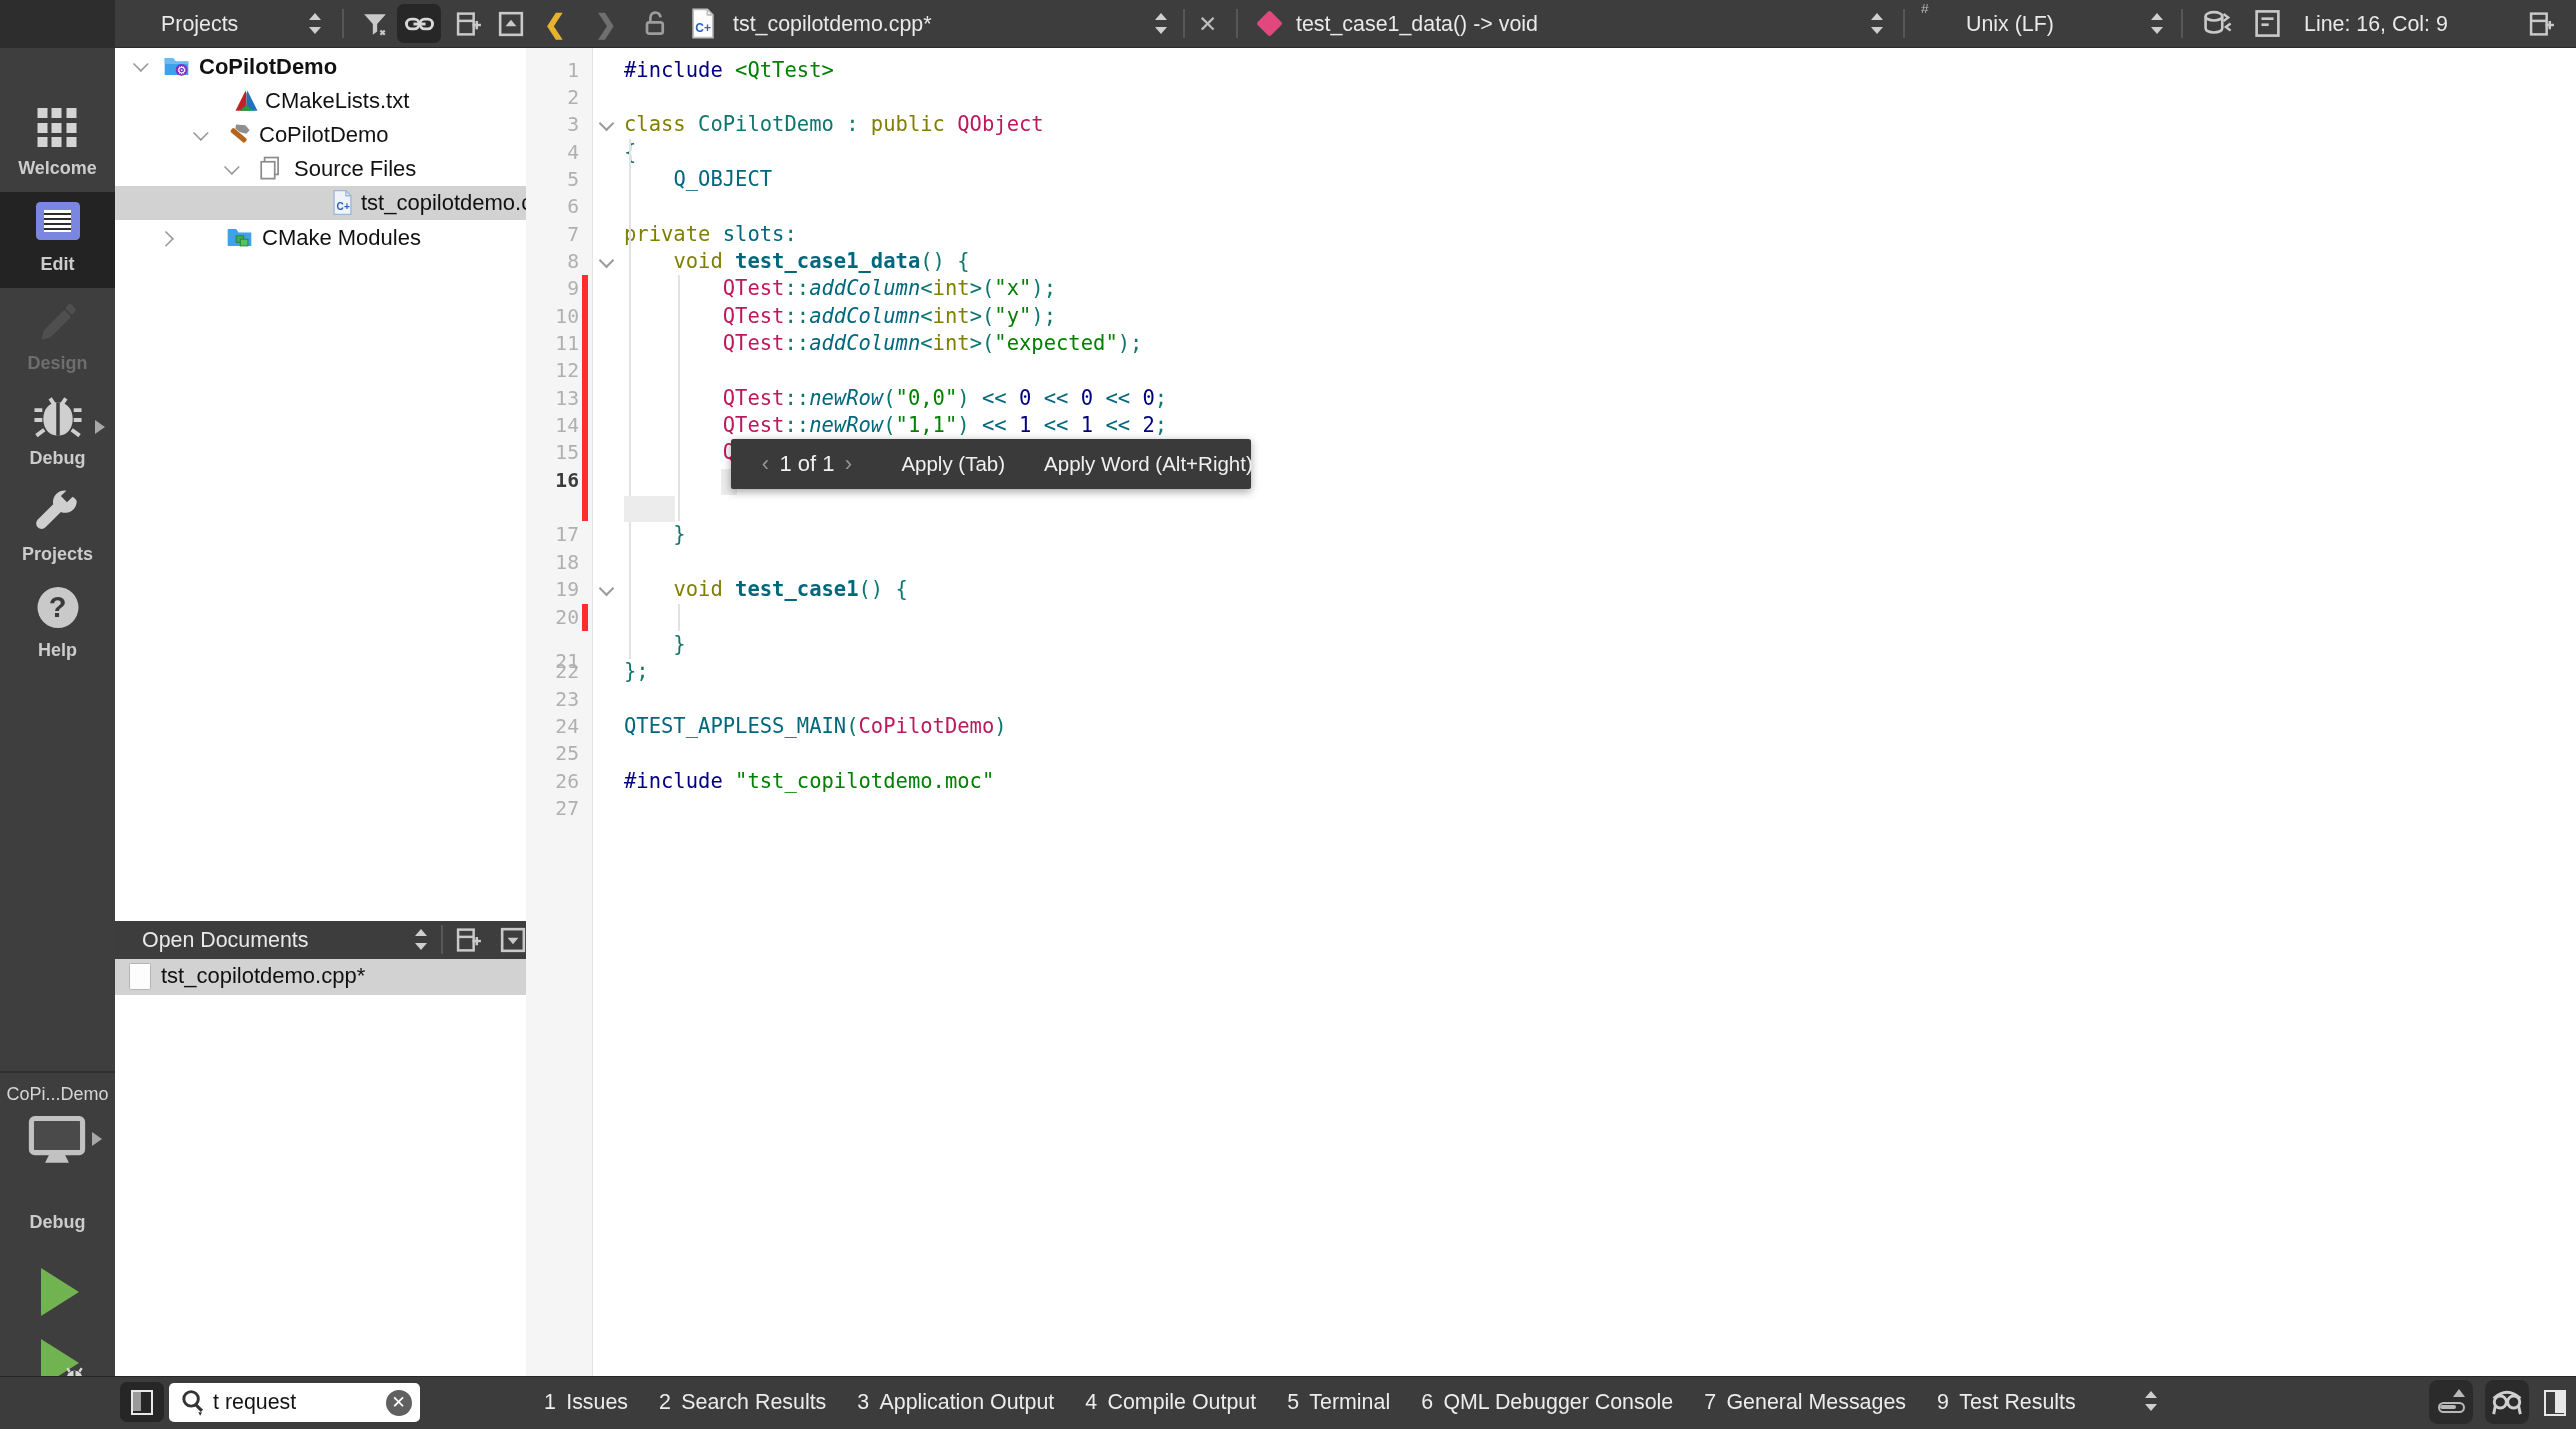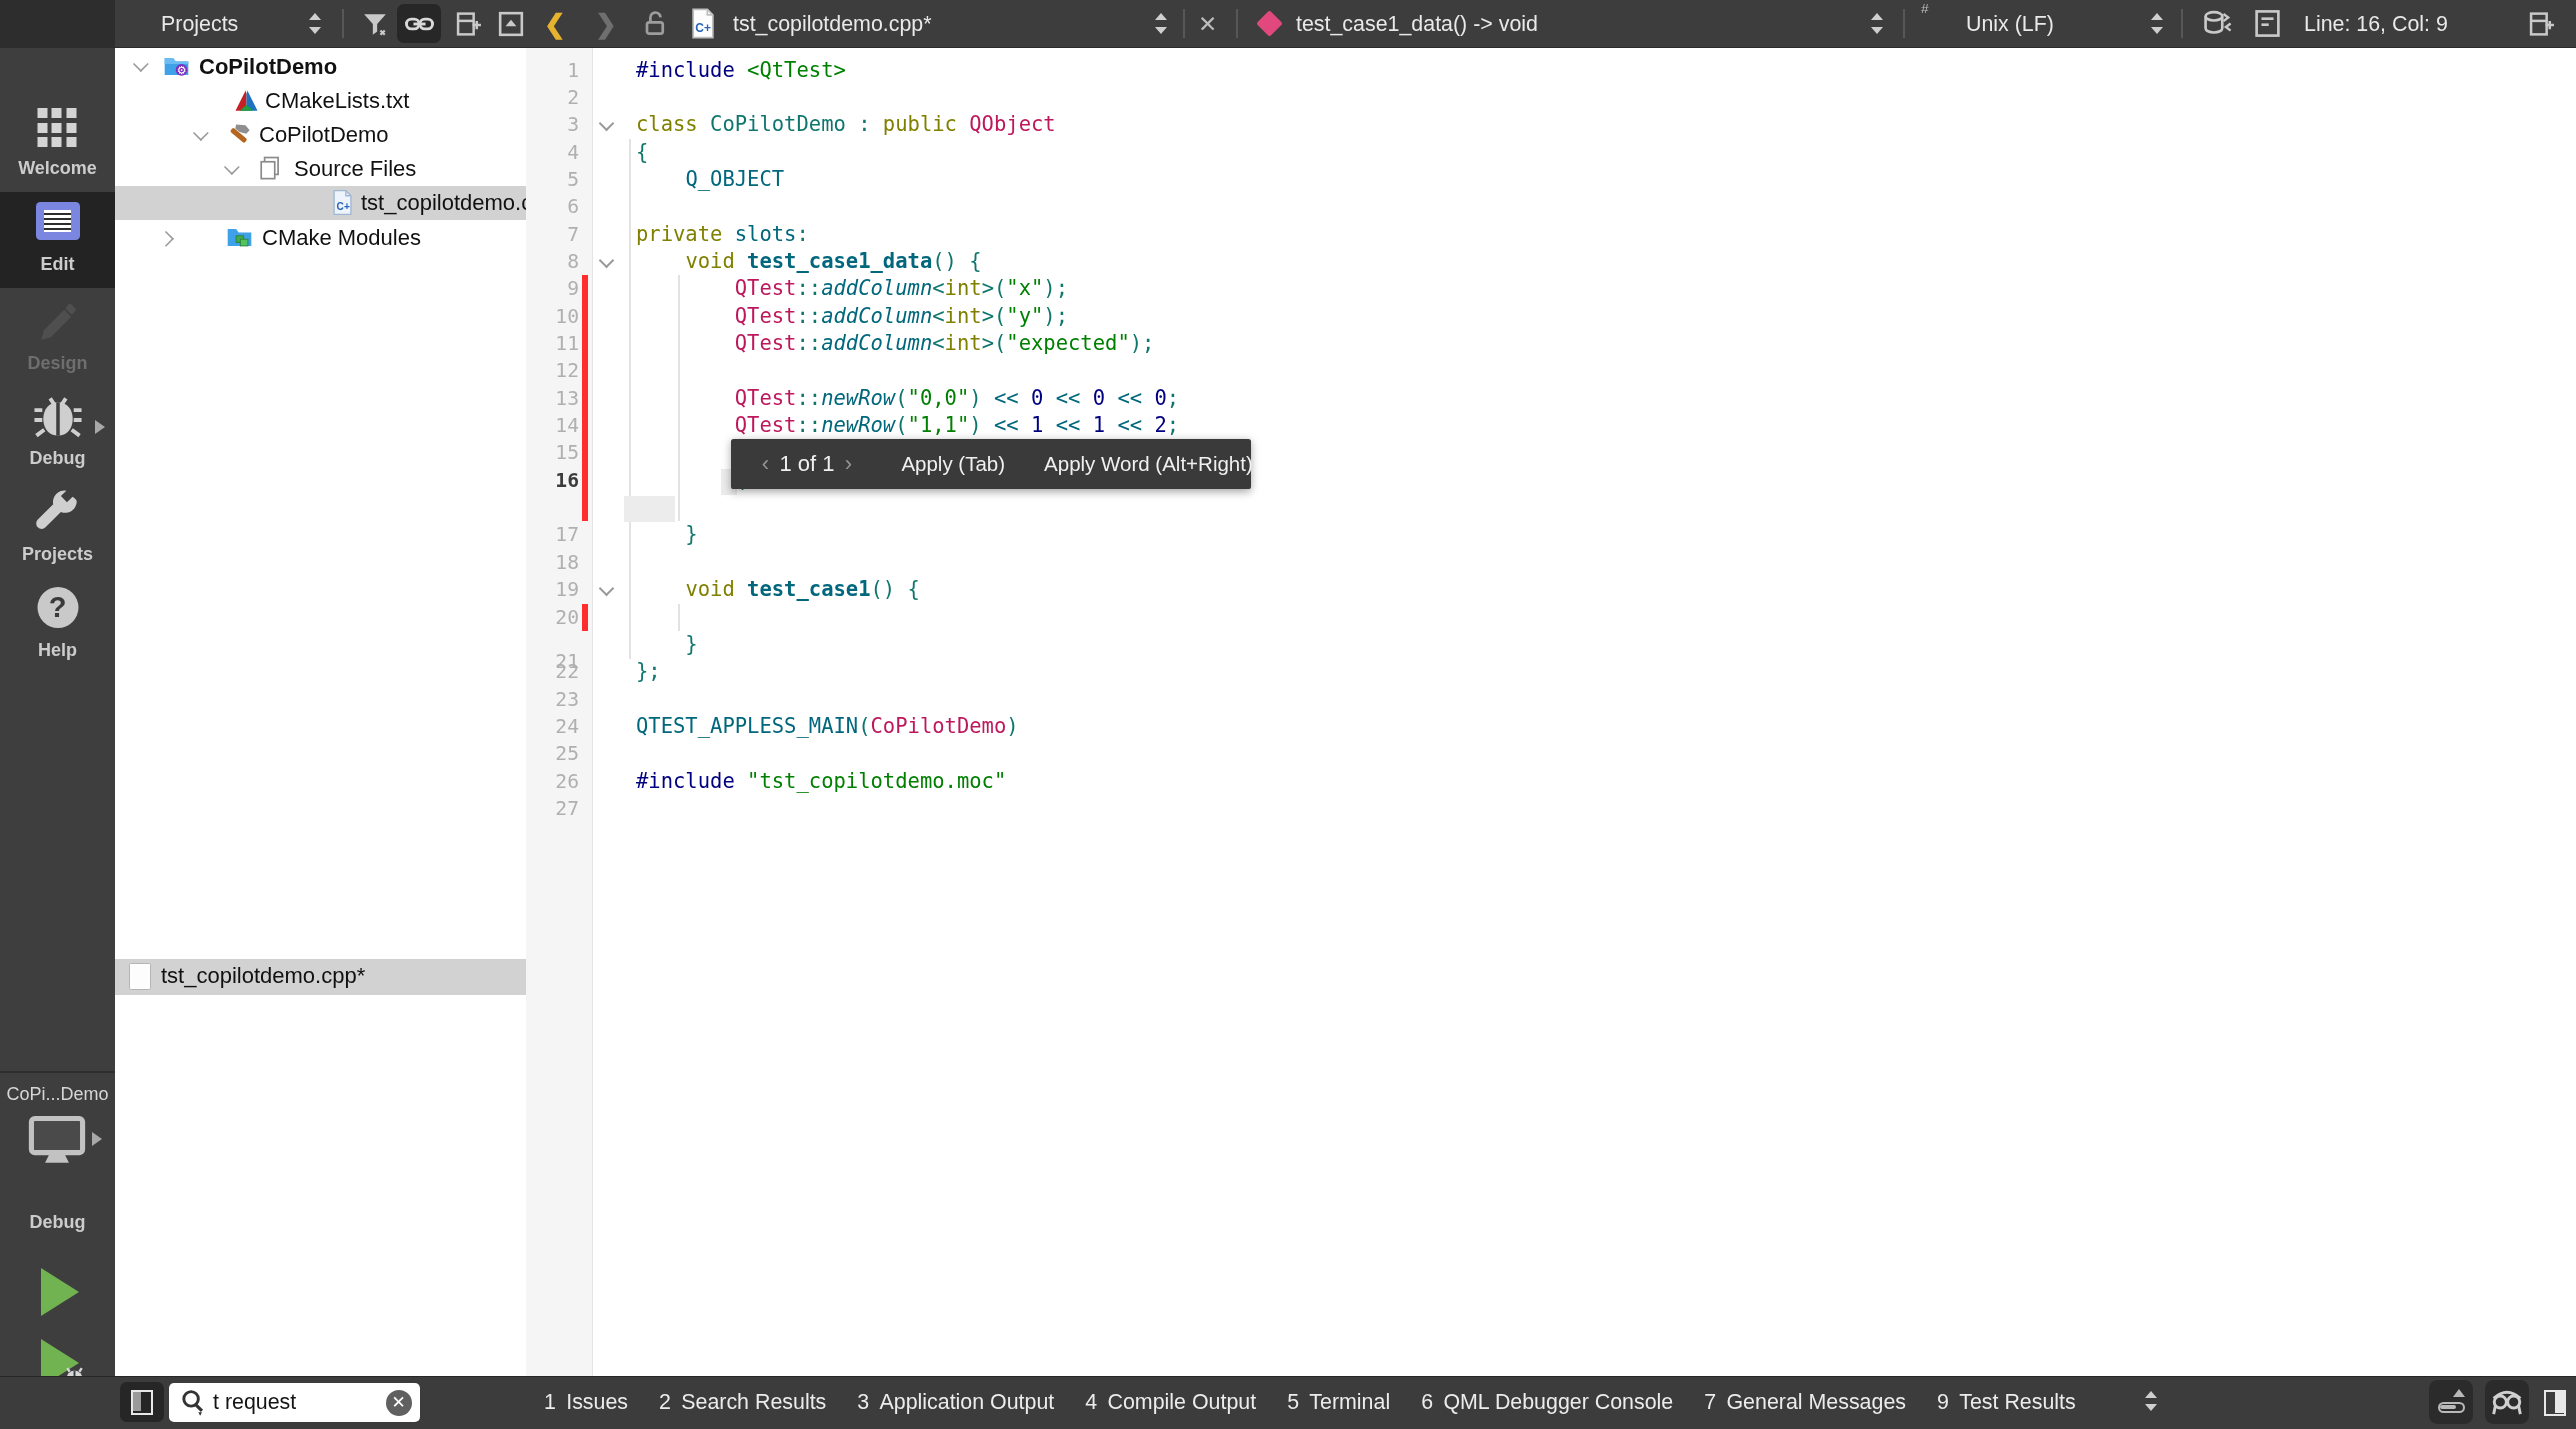--- a/index.html
+++ b/index.html
@@ -63,21 +63,21 @@
   #odrest { left:115px; top:995px; width:412px; height:381px; background:#ffffff; }
   .pagewhite { width:22px; height:27px; background:#fdfdfd; border:1.7px solid #b5b5b5; border-radius:1.7px; }
   
   #editor { left:526px; top:48px; width:2050px; height:1328px; background:#ffffff; }
   #gutter { position:absolute; left:0; top:0; width:67px; height:1328px; background:#f5f5f5; border-right:1.7px solid #e4e4e4; }
   .lnum { position:absolute; left:0; width:53px; text-align:right; font-family:"DejaVu Sans Mono", monospace;
           font-size:19.7px; line-height:27px; color:#b0b0b0; }
   .lnum.cur { color:#3c3c3c; font-weight:bold; }
   .redbar { position:absolute; left:56px; width:6px; background:#ff2d2d; }
   .foldchev { position:absolute; left:75px; width:11px; height:11px; border-right:2.6px solid #9a9a9a; border-bottom:2.6px solid #9a9a9a; transform:rotate(45deg); }
-  .cline { position:absolute; left:98px; white-space:pre; font-family:"DejaVu Sans Mono", monospace; font-size:20.5px; line-height:27px; color:#000;margin-left:12px; }
+  .cline { position:absolute; left:98px; white-space:pre; font-family:"DejaVu Sans Mono", monospace; font-size:20.5px; line-height:27px; color:#000; }
   .c-kw{color:#808000} .c-type{color:#be185d} .c-fn{color:#00677c}
   .c-fni{color:#00677c;font-style:italic} .c-fnb{color:#00677c;font-weight:bold}
   .c-str{color:#008000} .c-num{color:#000080} .c-pp{color:#000080} .c-op{color:#00677c} .c-pl{color:#0f766e}
   .ghostbox { position:absolute; background:#ececec; }
   .iguide { position:absolute; width:1.7px; background:#e2e2e2; }
   
   #tooltip { position:absolute; left:205px; top:391px; width:520px; height:50px; background:#3a3a3a;
              border-radius:2.6px; box-shadow:0 2.6px 8.5px rgba(0,0,0,.35); display:flex; align-items:center;
              padding:0 20.5px; color:#f0f0f0; font-size:20.5px; white-space:nowrap; z-index:5; }
   #tooltip .nav { color:#959595; font-size:22px; padding:0 10.3px; }
@@ -333,20 +333,38 @@
           <svg width="27" height="27" viewBox="0 0 32 32">
             <path d="M2 6h10l3 4h15v16H2z" fill="#3fa2e9"></path>
             <rect x="12" y="14" width="9" height="8" fill="#3fae4a" stroke="#2b7d35"></rect>
             <rect x="17" y="18" width="9" height="8" fill="#52c45e" stroke="#2b7d35"></rect>
           </svg>
         </div>
         <div class="tlabel" style="left:147px">CMake Modules</div>
       </div>
     </div>
 
+  <div id="odheader" class="abs">
+    <div class="abs tb-text" style="left:27px; top:-4.3px;">Open Documents</div>
+    <span class="abs" style="left:299px; top:5.1px;"><span class="spin"><i class="up"></i><i class="dn"></i></span></span>
+    <div class="abs vdiv" style="left:326px; top:4.3px;"></div>
+    <div class="abs iconbtn" style="left:335px; top:3.4px; width:38px; height:31px;">
+      <svg width="27" height="26" viewBox="0 0 26 24">
+          <rect x="2" y="2" width="15" height="20" fill="none" stroke="#c9c9c9" stroke-width="2.4"></rect>
+          <line x1="2" y1="9" x2="17" y2="9" stroke="#c9c9c9" stroke-width="2.4"></line>
+          <path d="M20 9v8M16 13h8" stroke="#c9c9c9" stroke-width="2.4"></path>
+        </svg>
+    </div>
+    <div class="abs iconbtn" style="left:379px; top:3.4px; width:38px; height:31px;">
+      <svg width="26" height="26" viewBox="0 0 24 24">
+          <rect x="2" y="2" width="20" height="20" fill="none" stroke="#c9c9c9" stroke-width="2.4"></rect>
+          <path d="M7 10l5 6 5-6z" fill="#c9c9c9"></path>
+        </svg>
+    </div>
+  </div>
   <div id="oditem" class="abs">
     <div class="pagewhite abs" style="left:13.7px; top:4.3px;"></div>
     <div class="abs" style="left:46px; top:4.3px; font-size:22px; color:#111;">tst_copilotdemo.cpp*</div>
   </div>
   <div id="odrest" class="abs"></div>
 
   <div id="editor" class="abs">
     <div id="gutter">
         <div class="lnum" style="top: 8.5px;">1</div>
         <div class="lnum" style="top: 36px;">2</div>

